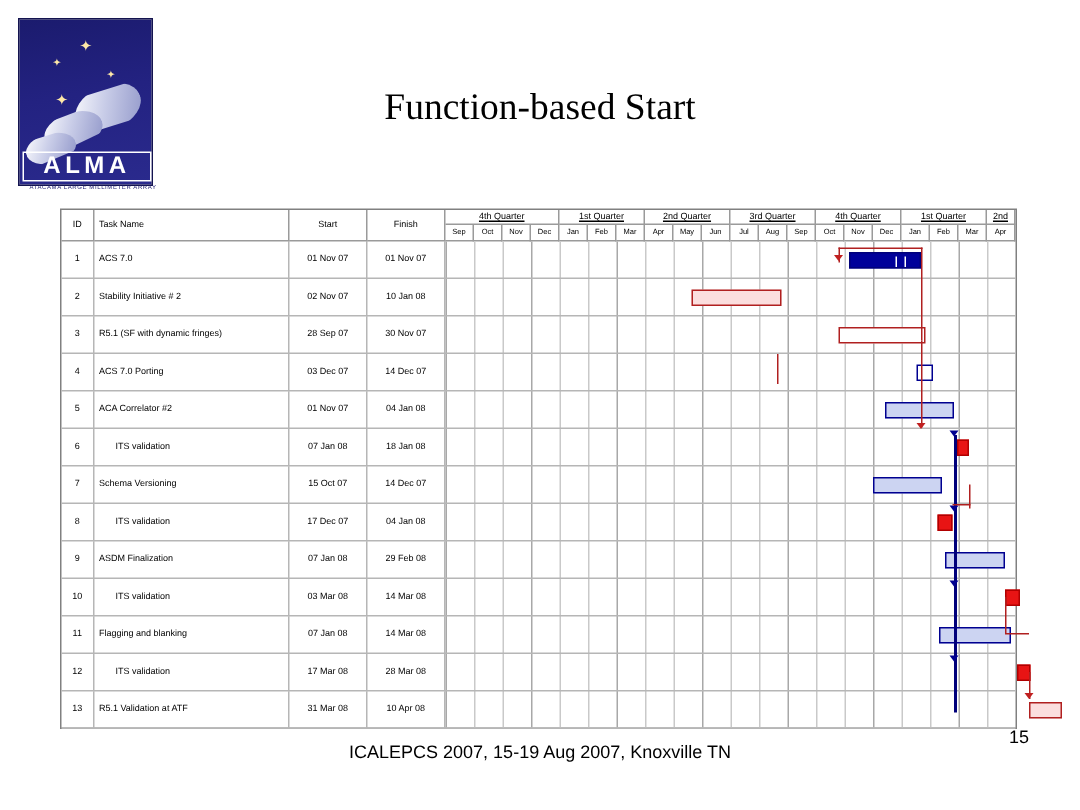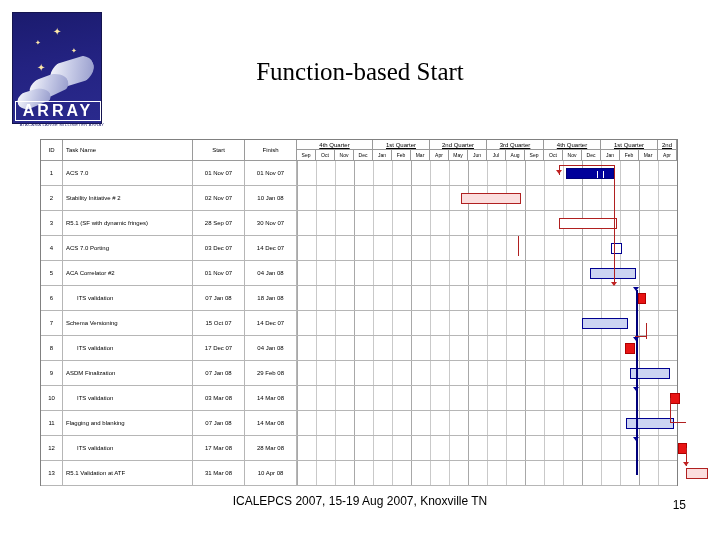--- a/index.html
+++ b/index.html
@@ -68,37 +68,37 @@
   
   .lnk{position:absolute;background:#00007a;}
   .lnk.red{background:#b02020;}
   .arrow{position:absolute;width:0;height:0;border-left:3px solid transparent;
     border-right:3px solid transparent;}
   .arrow.blue{border-top:4px solid #000090;}
   .arrow.red{border-top:4px solid #c02020;}
   
   #footer{position:absolute;left:0;top:494px;width:720px;text-align:center;
     font-size:12px;color:#000000;}
-  #pageno{position:absolute;right:34px;top:498px;font-size:12px;color:#000000;}
+  #pageno{position:absolute;right:34px;top:484px;font-size:12px;color:#000000;}
 </style>
 </head>
 <body>
 
 <div id="logo">
   <div id="logo-plate">
     <div id="dish-wrap">
       <span class="star big" style="left:40px;top:14px;">✦</span>
       <span class="star" style="left:22px;top:26px;">✦</span>
       <span class="star" style="left:58px;top:34px;">✦</span>
       <span class="star big" style="left:24px;top:50px;">✦</span>
       <div class="dish" id="dish1"></div>
       <div class="dish" id="dish2"></div>
       <div class="dish" id="dish3"></div>
     </div>
-    <div id="alma-word">ARRAY</div>
+    <div id="alma-word">ALMA</div>
   </div>
   <div id="alma-sub">ATACAMA LARGE MILLIMETER ARRAY</div>
 </div>
 
 <div id="title">Function-based Start</div>
 
 <div id="gantt">
   <div id="hdr">
       <div class="hcell tall" style="left: 0px; width: 22px; top: 0px; text-align: center;">ID</div>
       <div class="hcell tall" style="left: 22px; width: 130px; top: 0px; text-align: left; padding-left: 3px;">Task Name</div>

